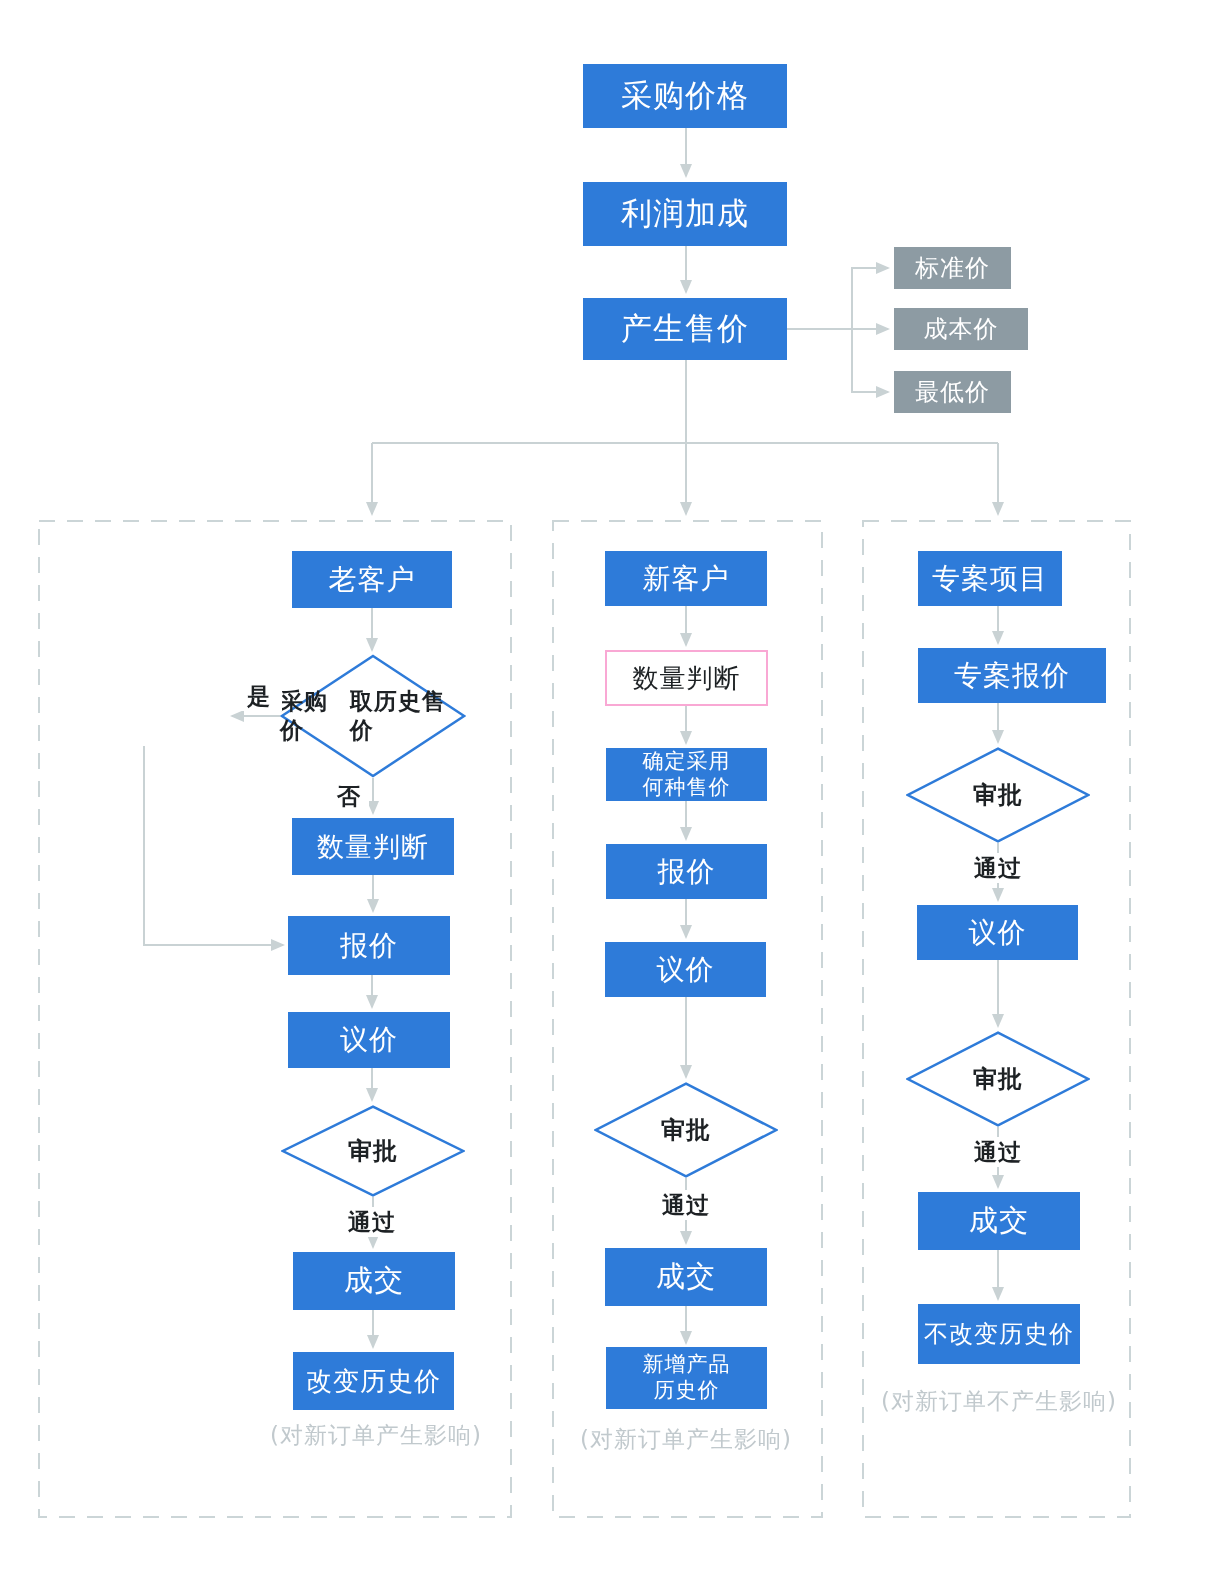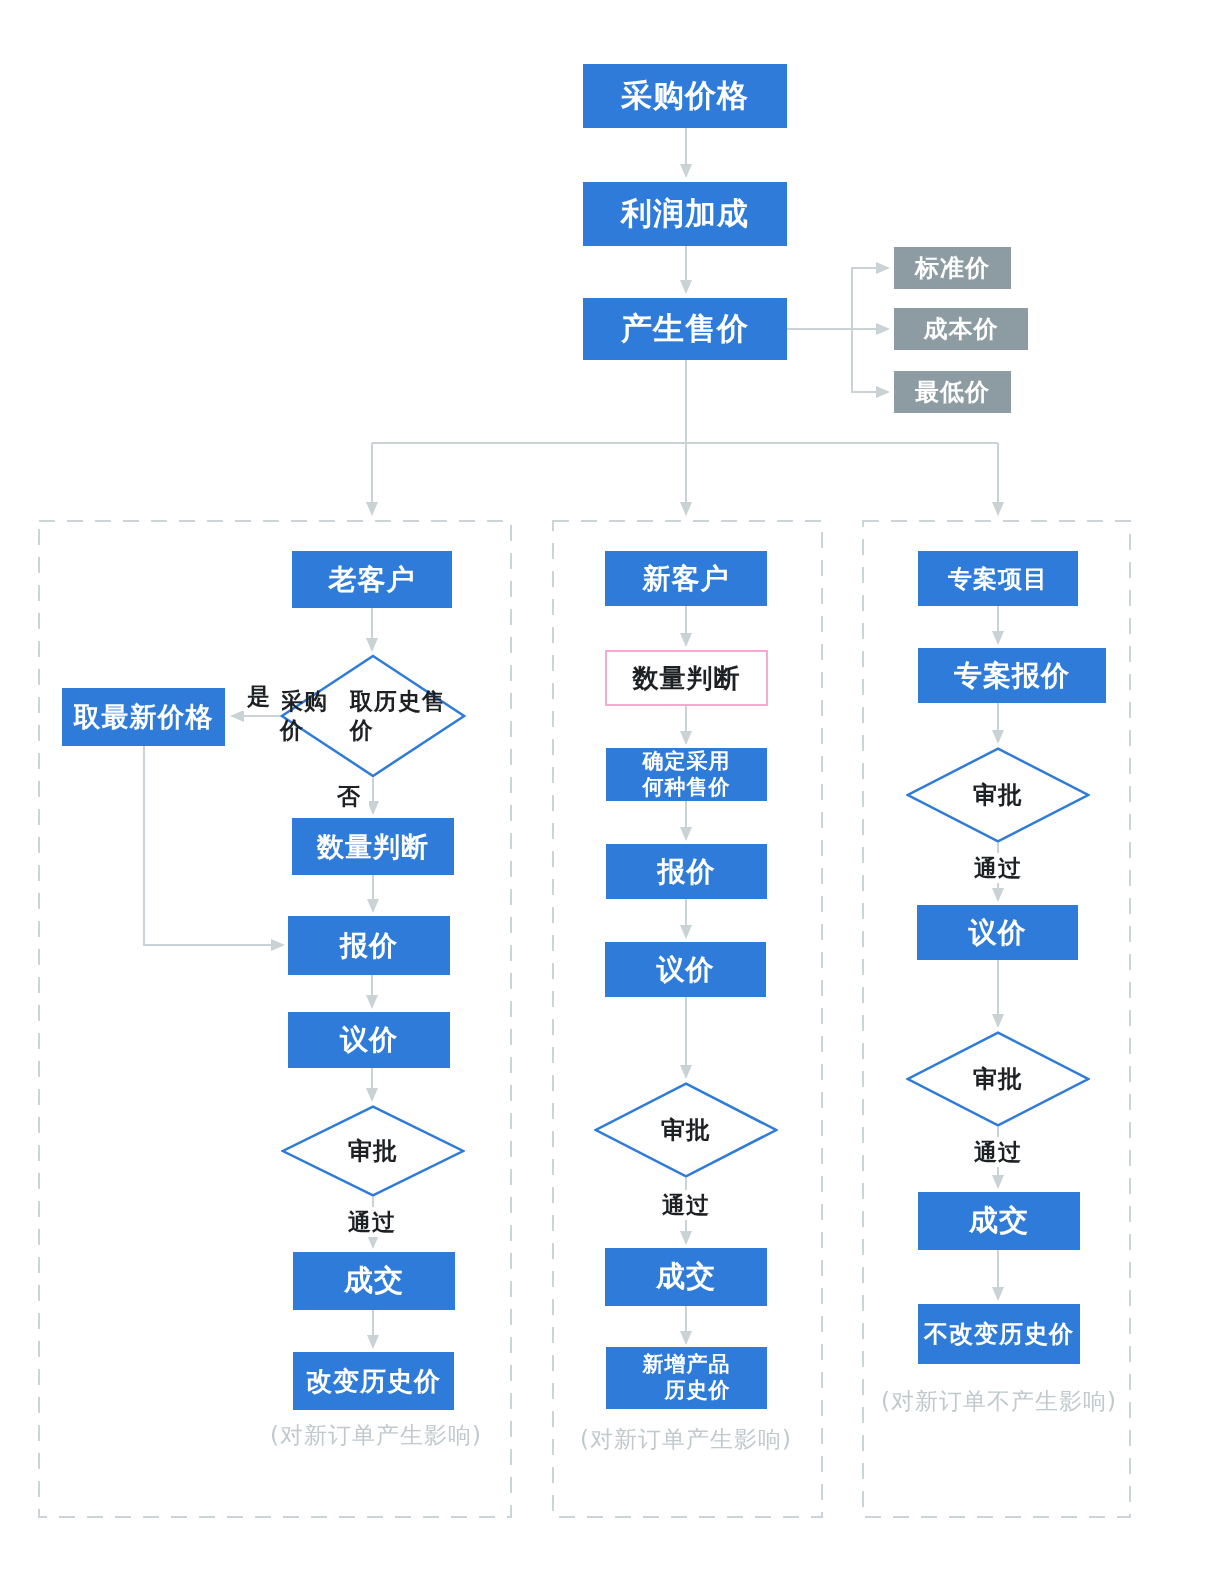--- a/index.html
+++ b/index.html
@@ -3,21 +3,21 @@
 <meta charset="utf-8">
 <style>
   html,body{margin:0;padding:0;background:#ffffff;}
   .stage{
     position:relative;width:1220px;height:1585px;background:#ffffff;
     font-family:"DejaVu Sans","Liberation Sans",sans-serif;overflow:hidden;
   }
   .layer{position:absolute;left:0;top:0;width:1220px;height:1585px;}
   .node{
     position:absolute;display:flex;align-items:center;justify-content:center;
-    text-align:right;box-sizing:border-box;font-weight:700;letter-spacing:1px;
+    text-align:center;box-sizing:border-box;font-weight:400;letter-spacing:1px;
   }
   .node.blue{background:#2E7BD9;color:#ffffff;}
   .node.gray{background:#8D9BA3;color:#ffffff;}
   .node.white{background:#ffffff;color:#1d2124;border:2px solid #f9a8d4;}
   .node .two-line span{display:block;line-height:1.22;}
   .diamond{position:absolute;}
   .diamond svg{position:absolute;left:0;top:0;width:100%;height:100%;display:block;}
   .diamond .dlabel{
     position:absolute;left:0;top:0;width:100%;height:100%;
     display:flex;align-items:center;justify-content:center;
@@ -121,23 +121,20 @@
     </svg>
     <div class="dlabel" style="font-size:23px">
       <span>采购价</span>
       <span>取历史售价</span>
     </div>
   </div>
 
   <div class="edge-label" style="left:236px;top:681px;width:46px">是</div>
   <div class="edge-label" style="left:329px;top:781px;width:40px">否</div>
 
-  <div class="node blue" style="left:62px;top:688px;width:163px;height:58px;font-size:27px">
-    <span>取最新价格</span>
-  </div>
   <div class="node blue" style="left:292px;top:818px;width:162px;height:57px;font-size:27px">
     <span>数量判断</span>
   </div>
   <div class="node blue" style="left:288px;top:916px;width:162px;height:59px;font-size:28px">
     <span>报价</span>
   </div>
   <div class="node blue" style="left:288px;top:1012px;width:162px;height:56px;font-size:28px">
     <span>议价</span>
   </div>
 
@@ -196,21 +193,21 @@
   </div>
   <div class="node blue" style="left:606px;top:1347px;width:161px;height:62px;font-size:21px">
     <span class="two-line">
       <span>新增产品</span>
       <span>历史价</span>
     </span>
   </div>
 
   <div class="caption" style="left:566px;top:1426px;width:240px;text-align:center">(对新订单产生影响)</div>
 
-  <div class="node blue" style="left:918px;top:551px;width:160px;height:55px;font-size:24px">
+  <div class="node blue" style="left:918px;top:551px;width:144px;height:55px;font-size:28px">
     <span>专案项目</span>
   </div>
   <div class="node blue" style="left:918px;top:648px;width:188px;height:55px;font-size:28px">
     <span>专案报价</span>
   </div>
 
   <div class="diamond" style="left:906px;top:747px;width:184px;height:96px">
     <svg viewBox="0 0 200 120" preserveAspectRatio="none">
       <polygon points="100,2 198,60 100,118 2,60" fill="#ffffff" stroke="#2E7BD9" stroke-width="2.5" vector-effect="non-scaling-stroke"></polygon>
     </svg>

